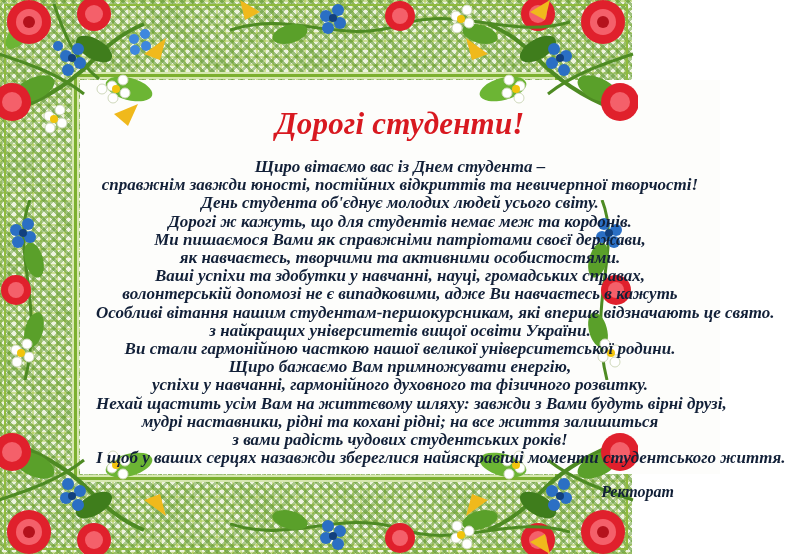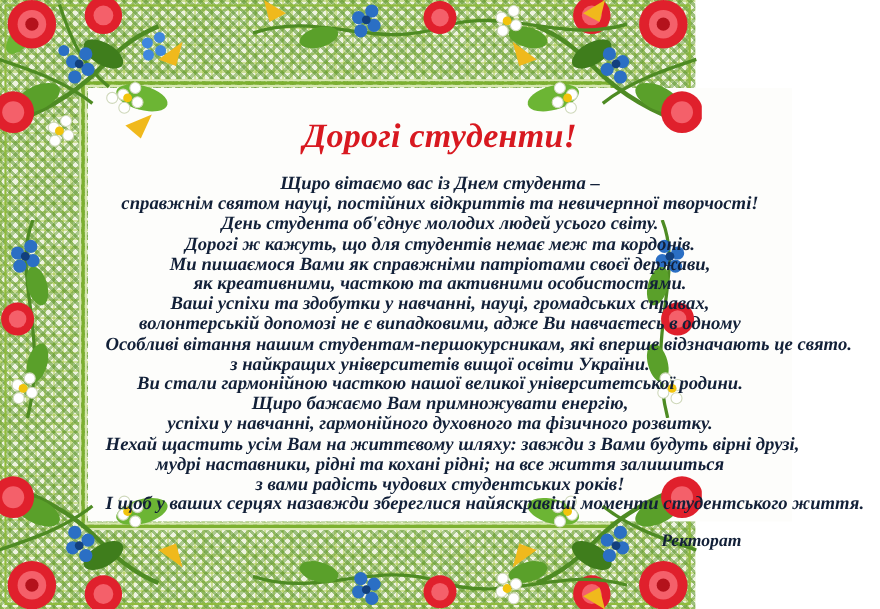--- a/index.html
+++ b/index.html
@@ -385,27 +385,27 @@
           <circle cx="27" cy="162" r="5"></circle>
       </g>
       <circle cx="31" cy="153" r="4" fill="#f2c40d"></circle>
     </svg>
   </div>
 
   <div class="content">
     <div class="headline">Дорогі студенти!</div>
     <div class="body-lines">
       <span class="ln">Щиро вітаємо вас із Днем студента –</span>
-      <span class="ln">справжнім святом науці, постійних відкриттів та невичерпної творчості!</span>
+      <span class="ln">справжнім завжди юності, постійних відкриттів та невичерпної творчості!</span>
       <span class="ln">День студента об'єднує молодих людей усього світу.</span>
       <span class="ln">Дорогі ж кажуть, що для студентів немає меж та кордонів.</span>
       <span class="ln">Ми пишаємося Вами як справжніми патріотами своєї держави,</span>
-      <span class="ln">як креативними, часткою та активними особистостями.</span>
+      <span class="ln">як навчаєтесь, творчими та активними особистостями.</span>
       <span class="ln">Ваші успіхи та здобутки у навчанні, науці, громадських справах,</span>
-      <span class="ln">волонтерській допомозі не є випадковими, адже Ви навчаєтесь в одному</span>
+      <span class="ln">волонтерській допомозі не є випадковими, адже Ви навчаєтесь в кажуть</span>
       <span class="ln">Особливі вітання нашим студентам-першокурсникам, які вперше відзначають це свято.</span>
       <span class="ln">з найкращих університетів вищої освіти України.</span>
       <span class="ln">Ви стали гармонійною часткою нашої великої університетської родини.</span>
       <span class="ln">Щиро бажаємо Вам примножувати енергію,</span>
       <span class="ln">успіхи у навчанні, гармонійного духовного та фізичного розвитку.</span>
       <span class="ln">Нехай щастить усім Вам на життєвому шляху: завжди з Вами будуть вірні друзі,</span>
       <span class="ln">мудрі наставники, рідні та кохані рідні; на все життя залишиться</span>
       <span class="ln">з вами радість чудових студентських років!</span>
       <span class="ln">І щоб у ваших серцях назавжди збереглися найяскравіші моменти студентського життя.</span>
     </div>

